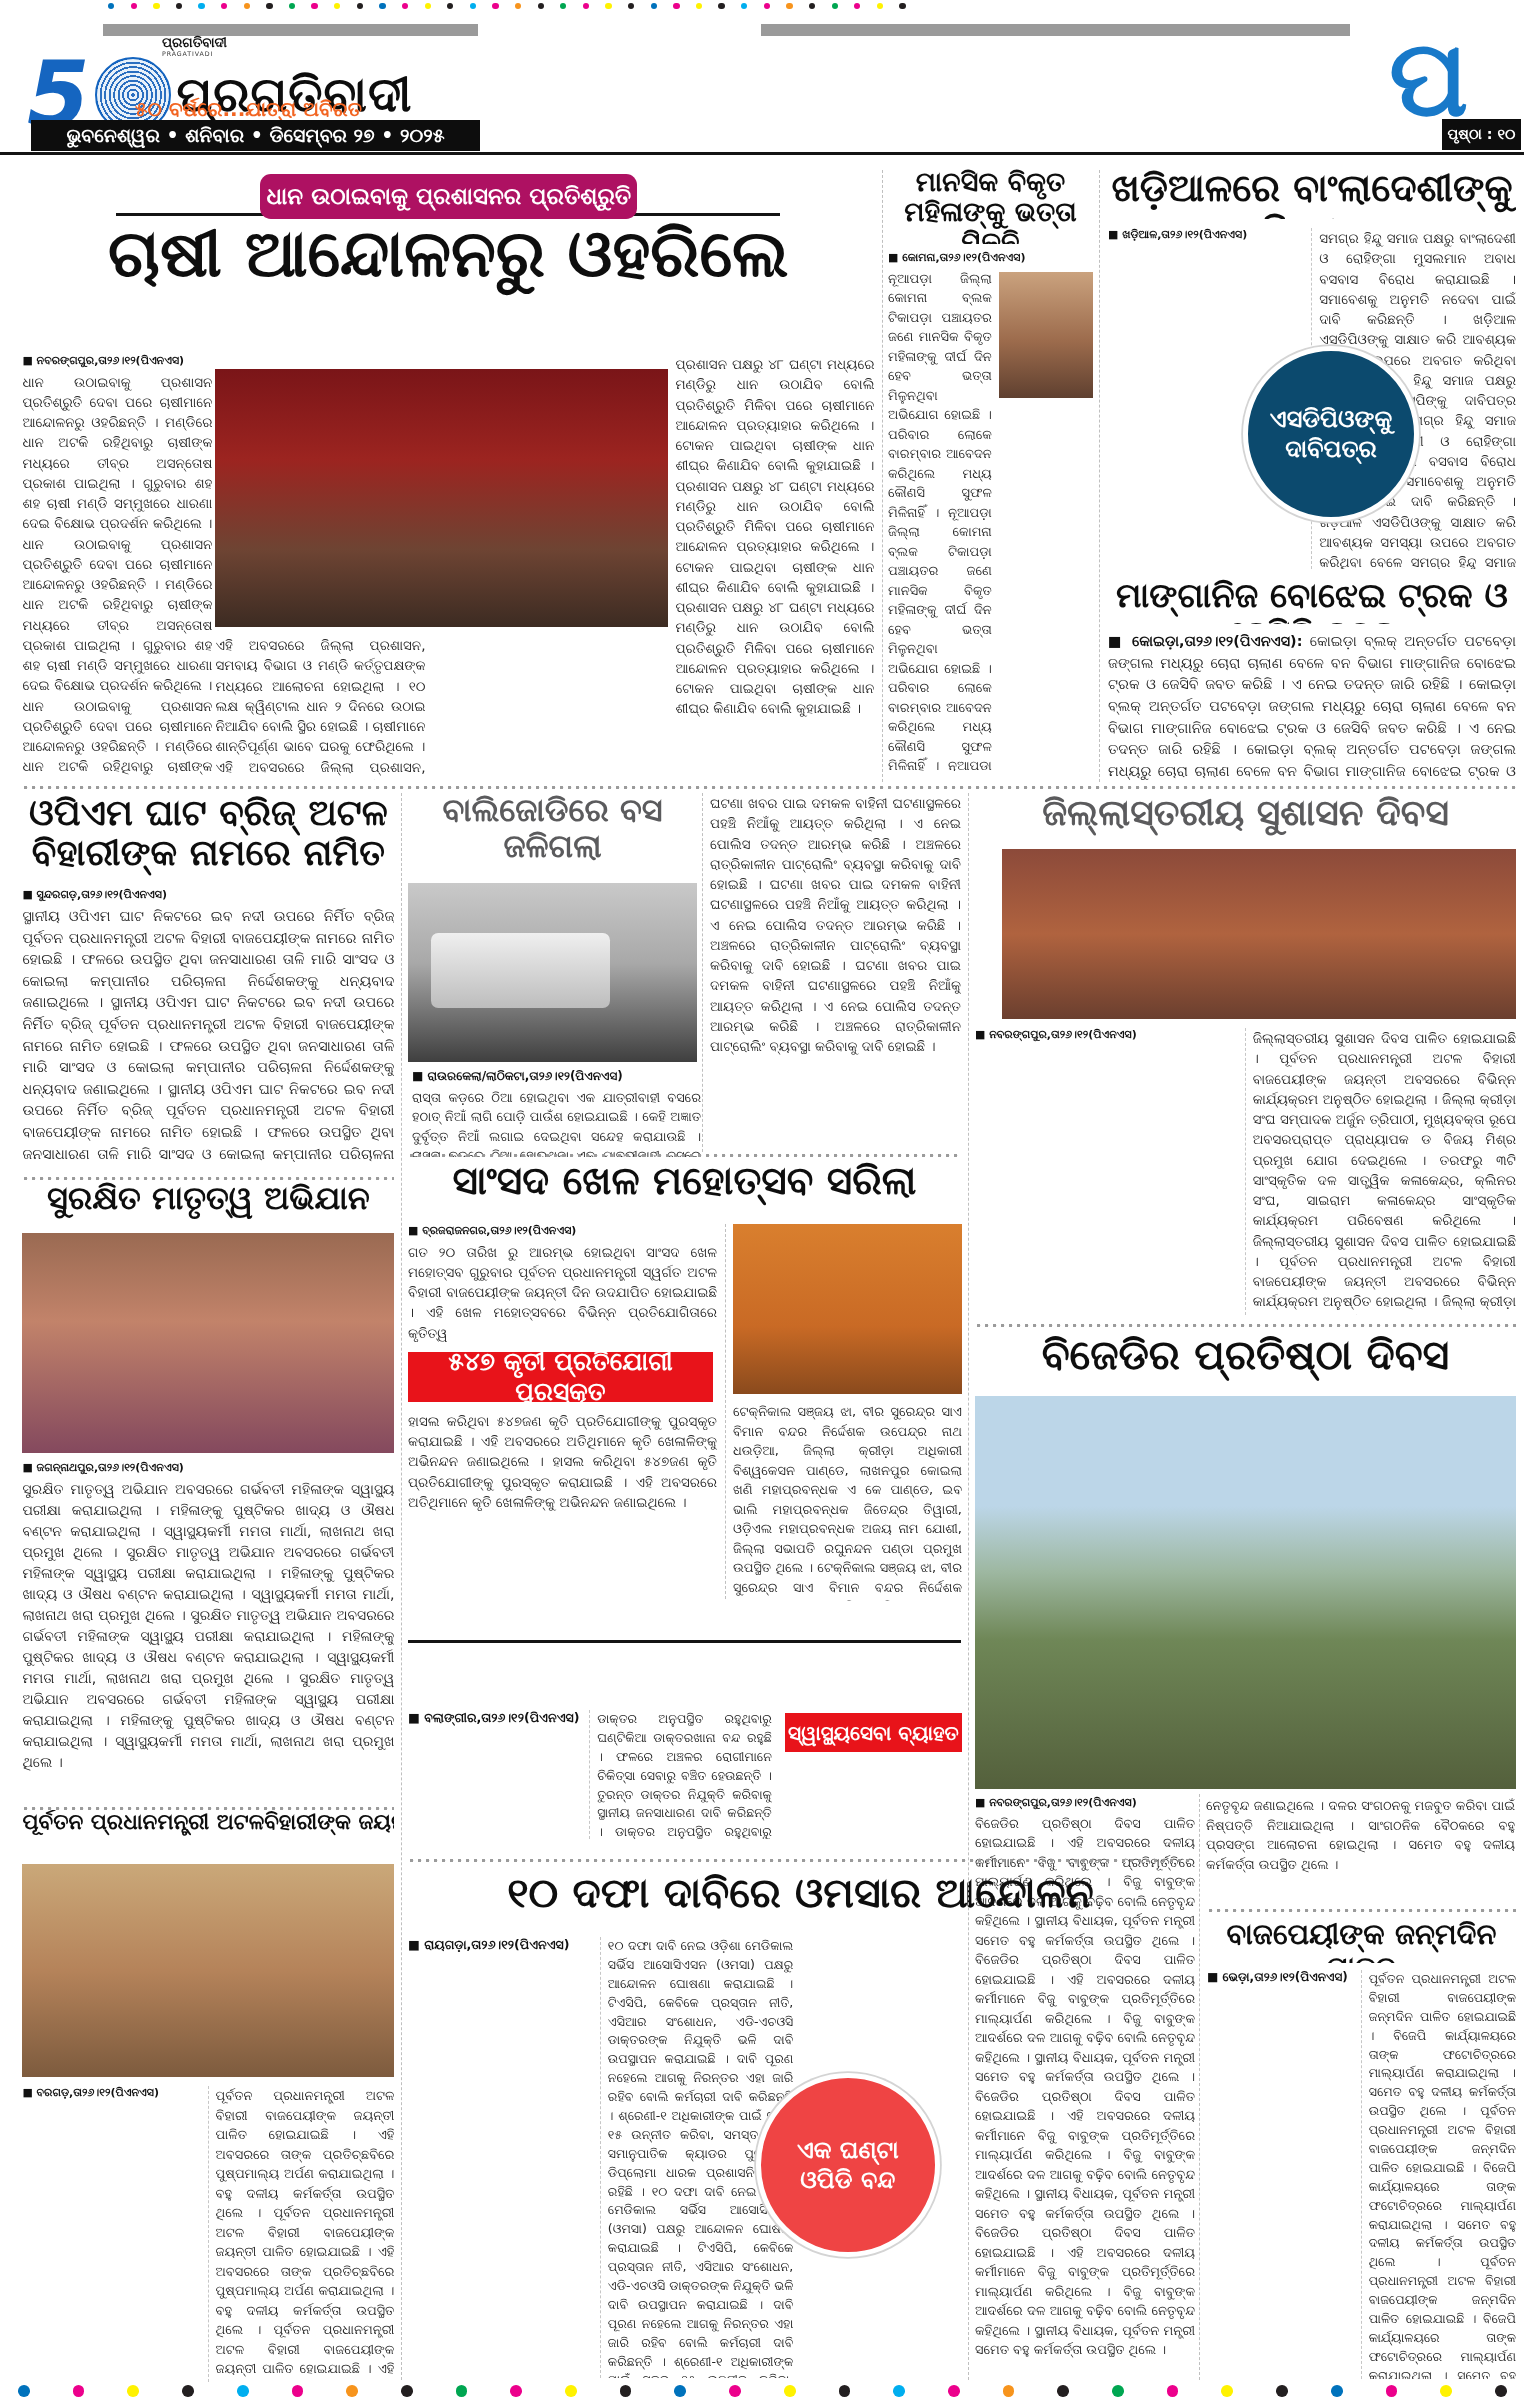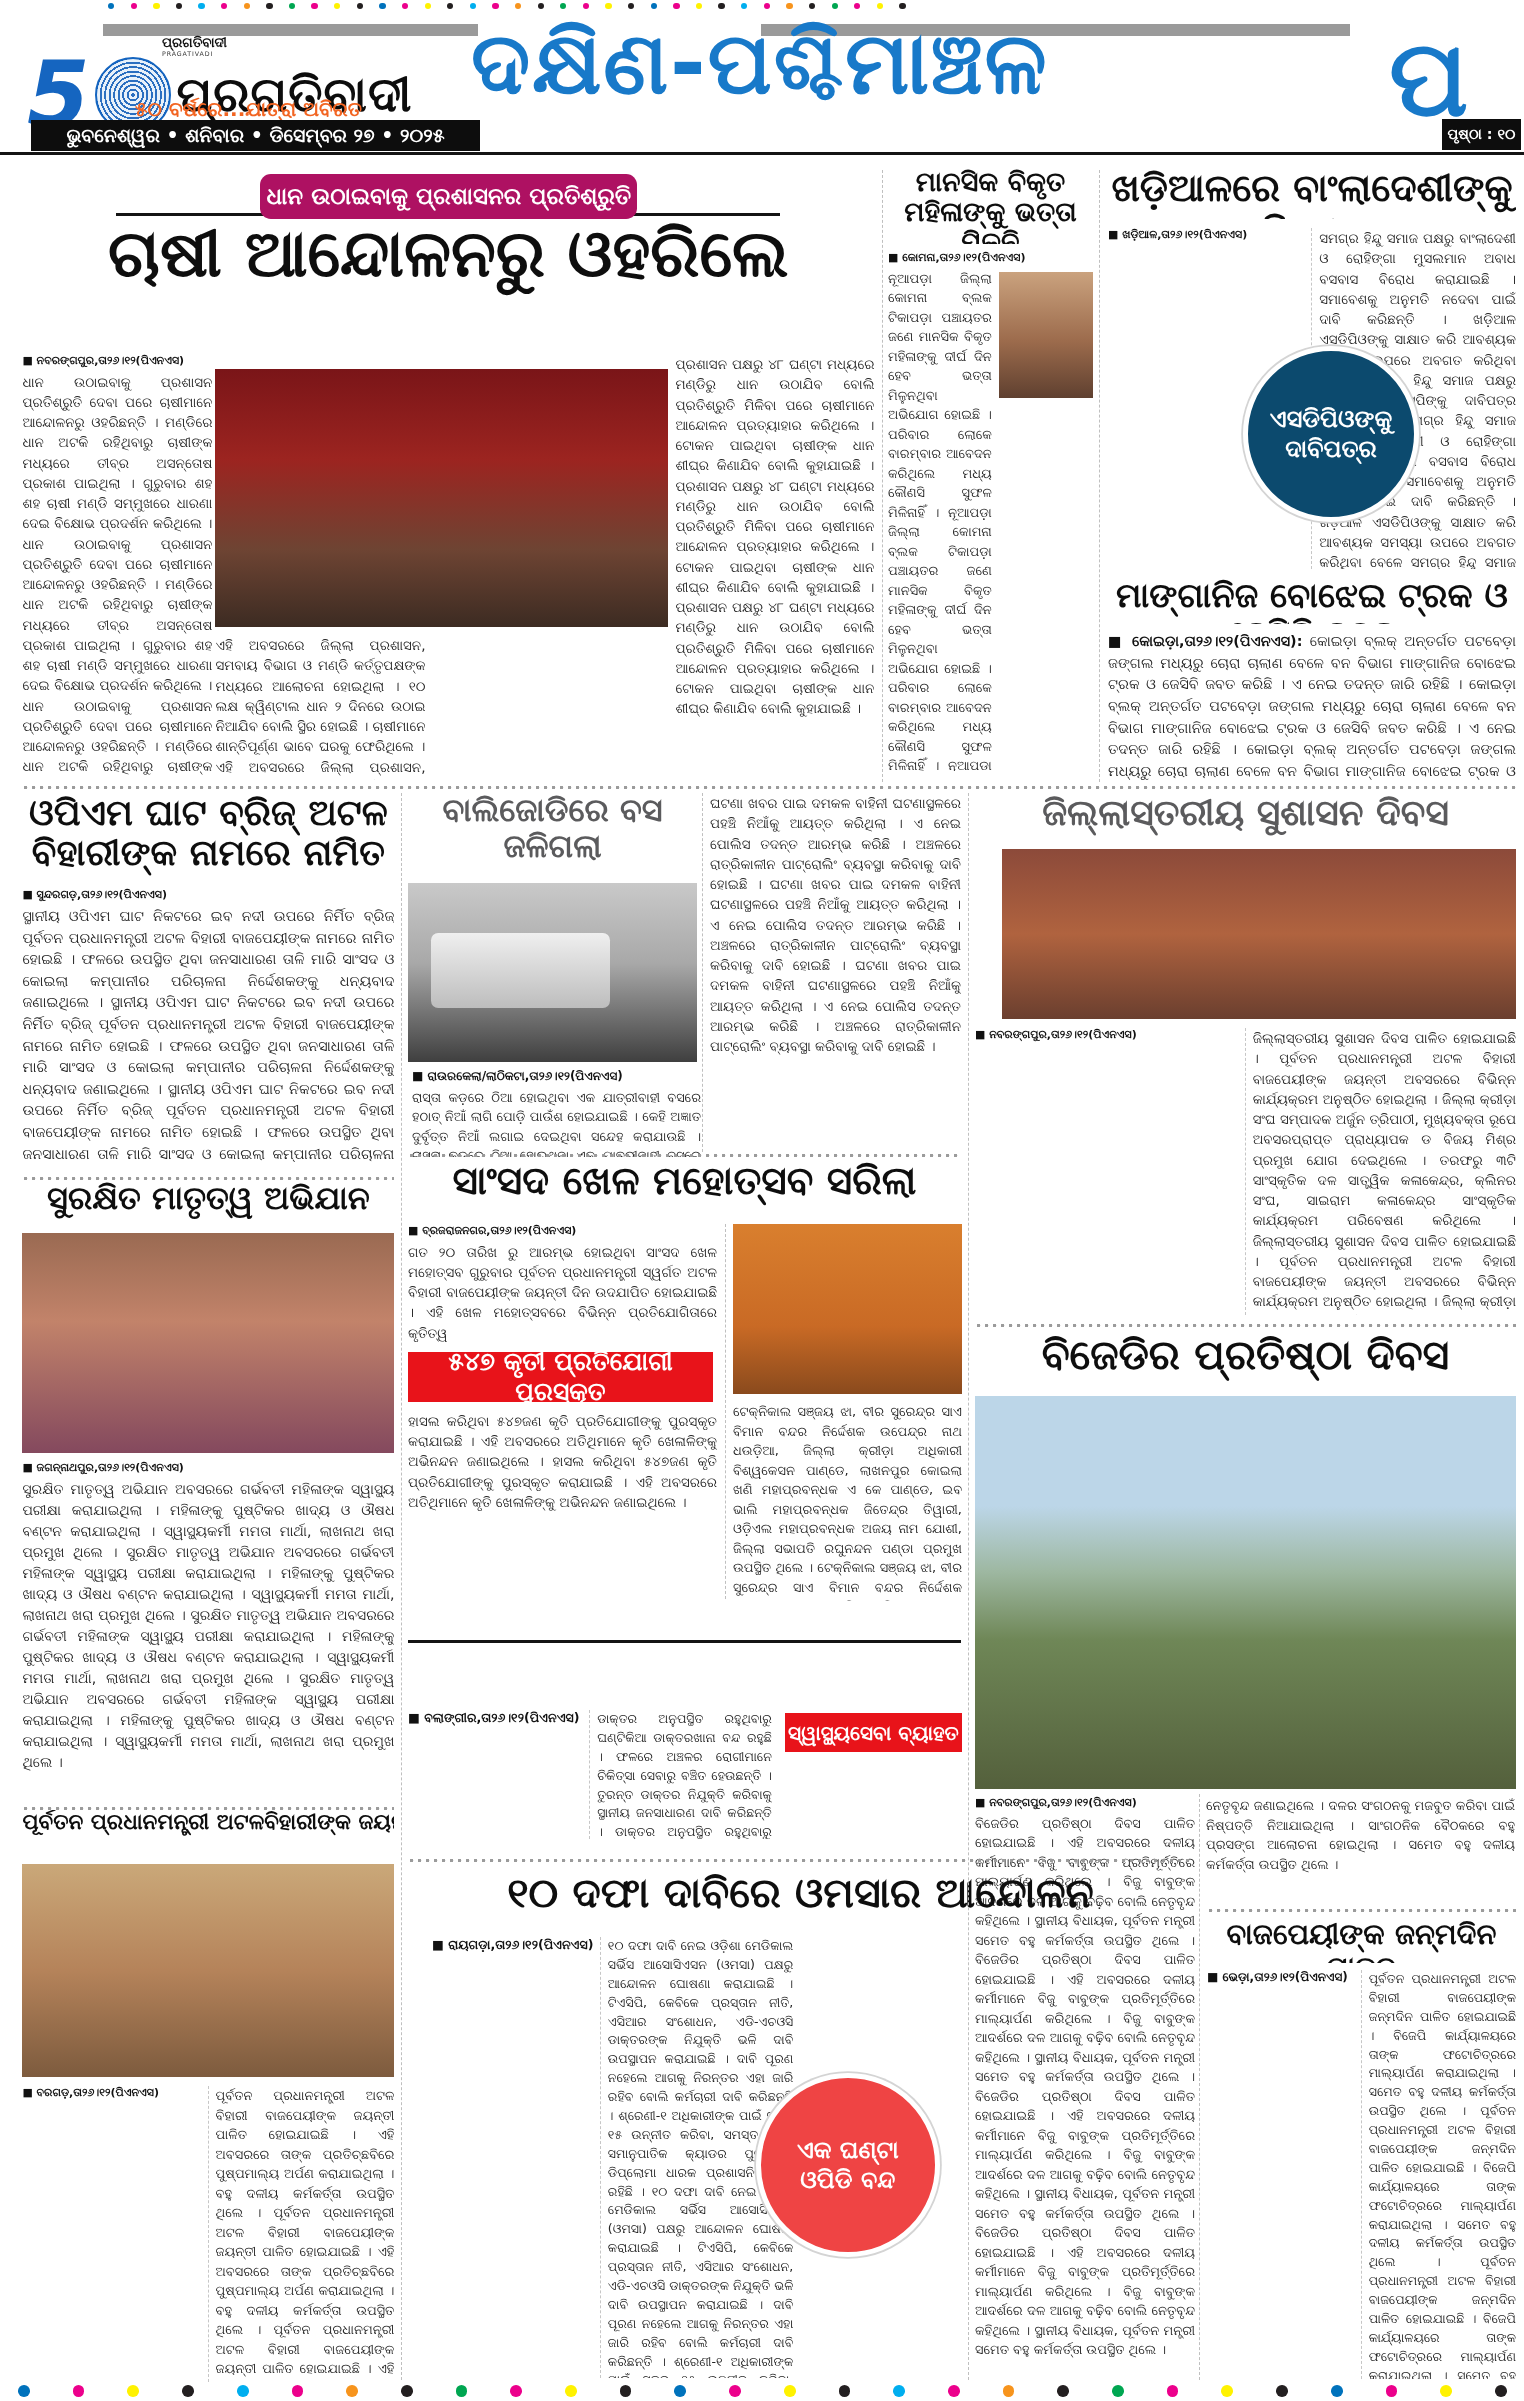--- a/index.html
+++ b/index.html
@@ -120,21 +120,20 @@
       <span class="fifty">5</span>
       <span class="emblem"></span>
       <span class="brand-big">ପ୍ରଗତିବାଦୀ</span>
     </div>
     <div class="years" style="margin-left:5.4px;margin-top:-9px;">YEARS</div>
   </div>
 
   <div class="tagline" style="left:135px;top:97px;width:323px;">୫୦ ବର୍ଷରେ...ଯାତ୍ରା ଅବିରତ</div>
   <div class="datebar" style="left:31px;top:120px;width:449px;height:30.5px;">ଭୁବନେଶ୍ୱର • ଶନିବାର • ଡିସେମ୍ବର ୨୭ • ୨୦୨୫</div>
 
-  <div class="section-title" style="left:471px;top:20px;width:906px;height:127px;">ଦକ୍ଷିଣ-ପଶ୍ଚିମାଞ୍ଚଳ</div>
   <div class="corner-glyph" style="left:1389px;top:31px;width:99px;height:97px;">ପ</div>
   <div class="pagebox" style="left:1442px;top:119px;width:79px;height:30.5px;">ପୃଷ୍ଠା : ୧୦</div>
 
   <div class="rule" style="left:0;top:152px;width:1525px;height:2.7px;"></div>
 
   <section class="abs" style="left:22.4px;top:161px;width:852px;height:624px;">
     <div class="rule" style="left:94px;top:52px;width:664px;height:2.7px;"></div>
     <div class="kicker" style="left:238px;top:12.6px;width:377px;height:45px;">ଧାନ ଉଠାଇବାକୁ ପ୍ରଶାସନର ପ୍ରତିଶ୍ରୁତି</div>
     <h1 class="hl" style="position:absolute;left:0;top:57px;width:852px;height:97px;font-size:65px;">ଚାଷୀ ଆନ୍ଦୋଳନରୁ ଓହରିଲେ</h1>
 
@@ -259,21 +258,21 @@
       <p class="body" style="font-size:13px;">ବିଜେଡିର ପ୍ରତିଷ୍ଠା ଦିବସ ପାଳିତ ହୋଇଯାଇଛି । ଏହି ଅବସରରେ ଦଳୀୟ କର୍ମୀମାନେ ବିଜୁ ବାବୁଙ୍କ ପ୍ରତିମୂର୍ତ୍ତିରେ ମାଲ୍ୟାର୍ପଣ କରିଥିଲେ । ବିଜୁ ବାବୁଙ୍କ ଆଦର୍ଶରେ ଦଳ ଆଗକୁ ବଢ଼ିବ ବୋଲି ନେତୃବୃନ୍ଦ କହିଥିଲେ । ସ୍ଥାନୀୟ ବିଧାୟକ, ପୂର୍ବତନ ମନ୍ତ୍ରୀ ସମେତ ବହୁ କର୍ମକର୍ତ୍ତା ଉପସ୍ଥିତ ଥିଲେ । ବିଜେଡିର ପ୍ରତିଷ୍ଠା ଦିବସ ପାଳିତ ହୋଇଯାଇଛି । ଏହି ଅବସରରେ ଦଳୀୟ କର୍ମୀମାନେ ବିଜୁ ବାବୁଙ୍କ ପ୍ରତିମୂର୍ତ୍ତିରେ ମାଲ୍ୟାର୍ପଣ କରିଥିଲେ । ବିଜୁ ବାବୁଙ୍କ ଆଦର୍ଶରେ ଦଳ ଆଗକୁ ବଢ଼ିବ ବୋଲି ନେତୃବୃନ୍ଦ କହିଥିଲେ । ସ୍ଥାନୀୟ ବିଧାୟକ, ପୂର୍ବତନ ମନ୍ତ୍ରୀ ସମେତ ବହୁ କର୍ମକର୍ତ୍ତା ଉପସ୍ଥିତ ଥିଲେ । ବିଜେଡିର ପ୍ରତିଷ୍ଠା ଦିବସ ପାଳିତ ହୋଇଯାଇଛି । ଏହି ଅବସରରେ ଦଳୀୟ କର୍ମୀମାନେ ବିଜୁ ବାବୁଙ୍କ ପ୍ରତିମୂର୍ତ୍ତିରେ ମାଲ୍ୟାର୍ପଣ କରିଥିଲେ । ବିଜୁ ବାବୁଙ୍କ ଆଦର୍ଶରେ ଦଳ ଆଗକୁ ବଢ଼ିବ ବୋଲି ନେତୃବୃନ୍ଦ କହିଥିଲେ । ସ୍ଥାନୀୟ ବିଧାୟକ, ପୂର୍ବତନ ମନ୍ତ୍ରୀ ସମେତ ବହୁ କର୍ମକର୍ତ୍ତା ଉପସ୍ଥିତ ଥିଲେ । ବିଜେଡିର ପ୍ରତିଷ୍ଠା ଦିବସ ପାଳିତ ହୋଇଯାଇଛି । ଏହି ଅବସରରେ ଦଳୀୟ କର୍ମୀମାନେ ବିଜୁ ବାବୁଙ୍କ ପ୍ରତିମୂର୍ତ୍ତିରେ ମାଲ୍ୟାର୍ପଣ କରିଥିଲେ । ବିଜୁ ବାବୁଙ୍କ ଆଦର୍ଶରେ ଦଳ ଆଗକୁ ବଢ଼ିବ ବୋଲି ନେତୃବୃନ୍ଦ କହିଥିଲେ । ସ୍ଥାନୀୟ ବିଧାୟକ, ପୂର୍ବତନ ମନ୍ତ୍ରୀ ସମେତ ବହୁ କର୍ମକର୍ତ୍ତା ଉପସ୍ଥିତ ଥିଲେ ।</p>
     </div>
     <div class="txtcol abs" style="left:231px;top:470px;width:309px;height:109px;">
       <p class="body" style="font-size:13px;">ନେତୃବୃନ୍ଦ ଜଣାଇଥିଲେ । ଦଳର ସଂଗଠନକୁ ମଜବୁତ କରିବା ପାଇଁ ନିଷ୍ପତ୍ତି ନିଆଯାଇଥିଲା । ସାଂଗଠନିକ ବୈଠକରେ ବହୁ ପ୍ରସଙ୍ଗ ଆଲୋଚନା ହୋଇଥିଲା । ସମେତ ବହୁ ଦଳୀୟ କର୍ମକର୍ତ୍ତା ଉପସ୍ଥିତ ଥିଲେ ।</p>
     </div>
   </section>
 
   <section class="abs" style="left:408px;top:1862px;width:785px;height:520px;">
     <h2 class="hl" style="font-size:41px;height:57px;margin-top:9px;">୧୦ ଦଫା ଦାବିରେ ଓମସାର ଆନ୍ଦୋଳନ</h2>
     <div class="txtcol cols4 abs" style="left:0;top:75px;width:785px;height:441px;">
-      <p class="byline" style="font-size:12.6px;text-align:right;">■ ରାୟଗଡ଼ା,ତା୨୬।୧୨(ପିଏନଏସ)</p>
+      <p class="byline" style="font-size:12.6px;">■ ରାୟଗଡ଼ା,ତା୨୬।୧୨(ପିଏନଏସ)</p>
       <p class="body" style="font-size:12.6px;">୧୦ ଦଫା ଦାବି ନେଇ ଓଡ଼ିଶା ମେଡିକାଲ ସର୍ଭିସ ଆସୋସିଏସନ (ଓମସା) ପକ୍ଷରୁ ଆନ୍ଦୋଳନ ଘୋଷଣା କରାଯାଇଛି । ଟିଏସିପି, କେବିକେ ପ୍ରସ୍ତାନ ନୀତି, ଏସିଆର ସଂଶୋଧନ, ଏଡି-ଏଚଓସି ଡାକ୍ତରଙ୍କ ନିଯୁକ୍ତି ଭଳି ଦାବି ଉପସ୍ଥାପନ କରାଯାଇଛି । ଦାବି ପୂରଣ ନହେଲେ ଆଗକୁ ନିରନ୍ତର ଏହା ଜାରି ରହିବ ବୋଲି କର୍ମଚାରୀ ଦାବି କରିଛନ୍ତି । ଶ୍ରେଣୀ-୧ ଅଧିକାରୀଙ୍କ ପାଇଁ ସ୍ତର ୧୫ ଉନ୍ନୀତ କରିବା, ସମସ୍ତ ସେବା ସମାନୁପାତିକ କ୍ୟାଡର ପୁନର୍ଗଠନ, ଡିପ୍ଲୋମା ଧାରକ ପ୍ରଶାସନିକ ଦାବି ରହିଛି । ୧୦ ଦଫା ଦାବି ନେଇ ଓଡ଼ିଶା ମେଡିକାଲ ସର୍ଭିସ ଆସୋସିଏସନ (ଓମସା) ପକ୍ଷରୁ ଆନ୍ଦୋଳନ ଘୋଷଣା କରାଯାଇଛି । ଟିଏସିପି, କେବିକେ ପ୍ରସ୍ତାନ ନୀତି, ଏସିଆର ସଂଶୋଧନ, ଏଡି-ଏଚଓସି ଡାକ୍ତରଙ୍କ ନିଯୁକ୍ତି ଭଳି ଦାବି ଉପସ୍ଥାପନ କରାଯାଇଛି । ଦାବି ପୂରଣ ନହେଲେ ଆଗକୁ ନିରନ୍ତର ଏହା ଜାରି ରହିବ ବୋଲି କର୍ମଚାରୀ ଦାବି କରିଛନ୍ତି । ଶ୍ରେଣୀ-୧ ଅଧିକାରୀଙ୍କ ପାଇଁ ସ୍ତର ୧୫ ଉନ୍ନୀତ କରିବା, ସମସ୍ତ ସେବା ସମାନୁପାତିକ କ୍ୟାଡର ପୁନର୍ଗଠନ, ଡିପ୍ଲୋମା ଧାରକ ପ୍ରଶାସନିକ ଦାବି ରହିଛି । ୧୦ ଦଫା ଦାବି ନେଇ ଓଡ଼ିଶା ମେଡିକାଲ ସର୍ଭିସ ଆସୋସିଏସନ (ଓମସା) ପକ୍ଷରୁ ଆନ୍ଦୋଳନ ଘୋଷଣା କରାଯାଇଛି । ଟିଏସିପି, କେବିକେ ପ୍ରସ୍ତାନ ନୀତି, ଏସିଆର ସଂଶୋଧନ, ଏଡି-ଏଚଓସି ଡାକ୍ତରଙ୍କ ନିଯୁକ୍ତି ଭଳି ଦାବି ଉପସ୍ଥାପନ କରାଯାଇଛି । ଦାବି ପୂରଣ ନହେଲେ ଆଗକୁ ନିରନ୍ତର ଏହା ଜାରି ରହିବ ବୋଲି କର୍ମଚାରୀ ଦାବି କରିଛନ୍ତି । ଶ୍ରେଣୀ-୧ ଅଧିକାରୀଙ୍କ ପାଇଁ ସ୍ତର ୧୫ ଉନ୍ନୀତ କରିବା, ସମସ୍ତ ସେବା ସମାନୁପାତିକ କ୍ୟାଡର ପୁନର୍ଗଠନ, ଡିପ୍ଲୋମା ଧାରକ ପ୍ରଶାସନିକ ଦାବି ରହିଛି । ୧୦ ଦଫା ଦାବି ନେଇ ଓଡ଼ିଶା ମେଡିକାଲ ସର୍ଭିସ ଆସୋସିଏସନ (ଓମସା) ପକ୍ଷରୁ ଆନ୍ଦୋଳନ ଘୋଷଣା କରାଯାଇଛି । ଟିଏସିପି, କେବିକେ ପ୍ରସ୍ତାନ ନୀତି, ଏସିଆର ସଂଶୋଧନ, ଏଡି-ଏଚଓସି ଡାକ୍ତରଙ୍କ ନିଯୁକ୍ତି ଭଳି ଦାବି ଉପସ୍ଥାପନ କରାଯାଇଛି । ଦାବି ପୂରଣ ନହେଲେ ଆଗକୁ ନିରନ୍ତର ଏହା ଜାରି ରହିବ ବୋଲି କର୍ମଚାରୀ ଦାବି କରିଛନ୍ତି । ଶ୍ରେଣୀ-୧ ଅଧିକାରୀଙ୍କ ପାଇଁ ସ୍ତର ୧୫ ଉନ୍ନୀତ କରିବା, ସମସ୍ତ ସେବା ସମାନୁପାତିକ କ୍ୟାଡର ପୁନର୍ଗଠନ, ଡିପ୍ଲୋମା ଧାରକ ପ୍ରଶାସନିକ ଦାବି ରହିଛି ।</p>
     </div>
     <div class="circle-badge green" style="left:348px;top:211px;width:152px;height:152px;font-size:24px;padding:10.8px;">ଏକ ଘଣ୍ଟା ଓପିଡି ବନ୍ଦ</div>
   </section>
 
   <section class="abs" style="left:1207px;top:1913px;width:309px;height:468px;">
     <h2 class="hl" style="font-size:29px;height:45px;margin-top:5.4px;">ବାଜପେୟୀଙ୍କ ଜନ୍ମଦିନ ପାଳନ</h2>
     <div class="txtcol cols2 abs" style="left:0;top:57px;width:309px;height:409px;">
       <p class="byline" style="font-size:12px;">■ ଭେଡ଼ା,ତା୨୬।୧୨(ପିଏନଏସ)</p>
       <p class="body" style="font-size:12.6px;">ପୂର୍ବତନ ପ୍ରଧାନମନ୍ତ୍ରୀ ଅଟଳ ବିହାରୀ ବାଜପେୟୀଙ୍କ ଜନ୍ମଦିନ ପାଳିତ ହୋଇଯାଇଛି । ବିଜେପି କାର୍ଯ୍ୟାଳୟରେ ତାଙ୍କ ଫଟୋଚିତ୍ରରେ ମାଲ୍ୟାର୍ପଣ କରାଯାଇଥିଲା । ସମେତ ବହୁ ଦଳୀୟ କର୍ମକର୍ତ୍ତା ଉପସ୍ଥିତ ଥିଲେ । ପୂର୍ବତନ ପ୍ରଧାନମନ୍ତ୍ରୀ ଅଟଳ ବିହାରୀ ବାଜପେୟୀଙ୍କ ଜନ୍ମଦିନ ପାଳିତ ହୋଇଯାଇଛି । ବିଜେପି କାର୍ଯ୍ୟାଳୟରେ ତାଙ୍କ ଫଟୋଚିତ୍ରରେ ମାଲ୍ୟାର୍ପଣ କରାଯାଇଥିଲା । ସମେତ ବହୁ ଦଳୀୟ କର୍ମକର୍ତ୍ତା ଉପସ୍ଥିତ ଥିଲେ । ପୂର୍ବତନ ପ୍ରଧାନମନ୍ତ୍ରୀ ଅଟଳ ବିହାରୀ ବାଜପେୟୀଙ୍କ ଜନ୍ମଦିନ ପାଳିତ ହୋଇଯାଇଛି । ବିଜେପି କାର୍ଯ୍ୟାଳୟରେ ତାଙ୍କ ଫଟୋଚିତ୍ରରେ ମାଲ୍ୟାର୍ପଣ କରାଯାଇଥିଲା । ସମେତ ବହୁ ଦଳୀୟ କର୍ମକର୍ତ୍ତା ଉପସ୍ଥିତ ଥିଲେ । ପୂର୍ବତନ ପ୍ରଧାନମନ୍ତ୍ରୀ ଅଟଳ ବିହାରୀ ବାଜପେୟୀଙ୍କ ଜନ୍ମଦିନ ପାଳିତ ହୋଇଯାଇଛି । ବିଜେପି କାର୍ଯ୍ୟାଳୟରେ ତାଙ୍କ ଫଟୋଚିତ୍ରରେ ମାଲ୍ୟାର୍ପଣ କରାଯାଇଥିଲା । ସମେତ ବହୁ ଦଳୀୟ କର୍ମକର୍ତ୍ତା ଉପସ୍ଥିତ ଥିଲେ ।</p>

